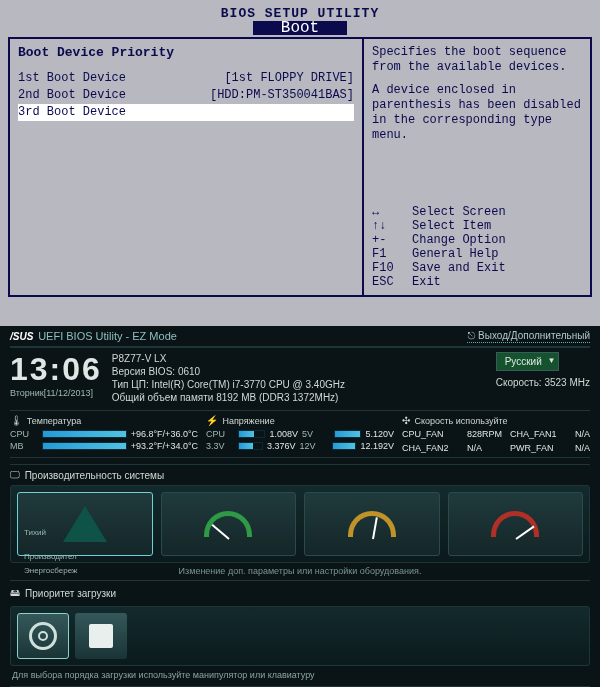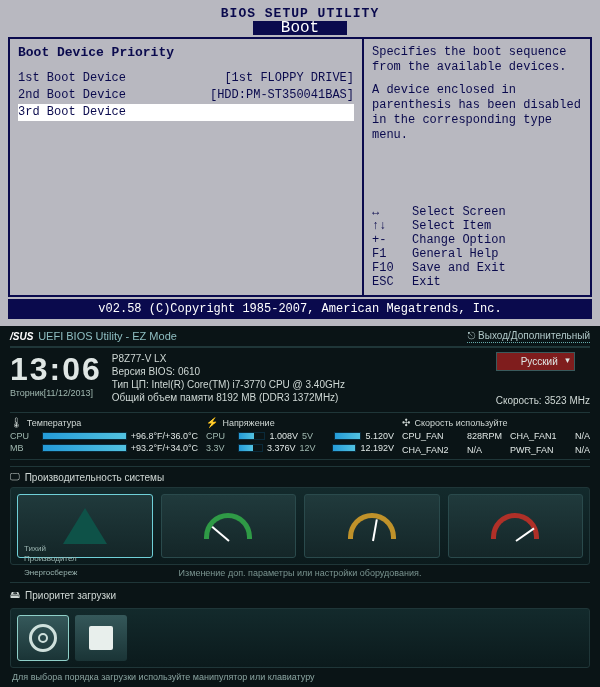--- a/index.html
+++ b/index.html
@@ -28,23 +28,23 @@
   .uefi-top { border-bottom: 2px solid #1f3638; padding-bottom: 4px; }
   .uefi-logo { font-style: italic; font-weight: bold; color: #fff; font-size: 10px; }
   .uefi-subtitle { color: #8fbfc2; font-size: 11px; margin-left: 2px; }
   .uefi-link { float: right; color: #b0c8c8; font-size: 10px; border-bottom: 1px dotted #6aa; cursor: pointer; }
 
   .uefi-row1 { display: flex; gap: 10px; padding: 4px 0 6px 0; }
   .uefi-clock { font-size: 32px; font-weight: bold; letter-spacing: 2px; line-height: 34px; }
   .uefi-date { font-size: 9px; color: #a0b8b0; margin-top: 2px; }
   .uefi-sys { flex: 1; font-size: 10px; line-height: 13px; color: #cfd8d5; }
   .uefi-lang { margin-left: auto; }
-  .uefi-lang-box { border: 1px solid #3a5a5c; padding: 3px 16px 3px 24px; background: #7f1d1d; position: relative; display: inline-block; }
+  .uefi-lang-box { border: 1px solid #3a5a5c; padding: 3px 16px 3px 8px; background: #14532d; position: relative; display: inline-block; }
   .uefi-lang-box::after { content: "▾"; position: absolute; right: 4px; top: 2px; font-size: 9px; }
-  .uefi-speed { font-size: 10px; color: #cfd8d5; margin-top: 24px; text-align: center; }
+  .uefi-speed { font-size: 10px; color: #cfd8d5; margin-top: 6px; text-align: center; }
 
   .uefi-sensors { display: flex; gap: 8px; border-top: 1px solid #1f3638; border-bottom: 1px solid #1f3638; padding: 4px 0; }
   .sensor-col { flex: 1; }
   .sensor-title { font-size: 9px; color: #d0d8d5; display: flex; align-items: center; gap: 4px; margin-bottom: 3px; }
   .sensor-row { display: flex; align-items: center; font-size: 9px; margin: 2px 0; gap: 4px; }
   .sensor-label { width: 28px; color: #a0b8b0; }
   .bar { height: 8px; background: linear-gradient(90deg,#249bd8,#52c2e0); flex: 1; border: 1px solid #0a2a3a; }
   .bar.short { background: linear-gradient(90deg,#249bd8,#52c2e0 60%,#0a1416 60%); }
   .fan-col { flex: 1; font-size: 9px; }
   .fan-grid { display: grid; grid-template-columns: 1fr auto 1fr auto; gap: 4px 8px; }
@@ -54,21 +54,21 @@
   .perf-cards { display: flex; gap: 8px; background: linear-gradient(#132a2c,#0b1a1c); padding: 6px; border: 1px solid #1f3638; border-radius: 3px; }
   .perf-card { flex: 1; background: linear-gradient(#203a3c,#142628); border: 1px solid #2a4a4c; border-radius: 3px; height: 64px; position: relative; display: flex; align-items: center; justify-content: center; }
   .perf-card.active { border-color: #6fd0d8; }
   .triangle { width: 0; height: 0; border-left: 22px solid transparent; border-right: 22px solid transparent; border-bottom: 36px solid #0e5248; }
   .gauge { width: 48px; height: 26px; border-top-left-radius: 48px; border-top-right-radius: 48px; border: 5px solid #1a3a3c; border-bottom: none; position: relative; }
   .gauge.green { border-color: #2f9a46; }
   .gauge.amber { border-color: #c0922a; }
   .gauge.red { border-color: #b03028; }
   .needle { position: absolute; width: 2px; height: 22px; background: #fff; left: 50%; bottom: -2px; transform-origin: bottom center; transform: rotate(-40deg); }
   .perf-left-labels { position: absolute; left: 6px; font-size: 8px; color: #9ab4b0; }
-  .perf-left-labels .t { top: 18px; position: absolute; }
+  .perf-left-labels .t { top: 4px; position: absolute; }
   .perf-left-labels .b { bottom: 4px; position: absolute; }
   .perf-hint { text-align: center; font-size: 9px; color: #7a9490; margin-top: 3px; }
 
   .boot-section { margin-top: 4px; border-top: 1px solid #1f3638; padding-top: 4px; }
   .boot-devices { display: flex; gap: 6px; background: linear-gradient(#132a2c,#0b1a1c); padding: 6px; border: 1px solid #1f3638; border-radius: 3px; }
   .boot-dev { width: 52px; height: 46px; background: linear-gradient(#35585a,#1a3436); border-radius: 3px; display: flex; align-items: center; justify-content: center; }
   .boot-dev.active { border: 1px solid #8fcfc8; }
   .disc-icon { width: 28px; height: 28px; border-radius: 50%; border: 3px solid #cfe0dc; position: relative; }
   .disc-icon::after { content: ""; position: absolute; width: 6px; height: 6px; border-radius: 50%; border: 2px solid #cfe0dc; top: 50%; left: 50%; transform: translate(-50%,-50%); }
   .blank-icon { width: 24px; height: 24px; background: #e8efec; border-radius: 2px; }
@@ -127,21 +127,20 @@
             <span class="k">F10</span>
             <span>Save and Exit</span>
           </div>
         <div class="ami-key-row">
             <span class="k">ESC</span>
             <span>Exit</span>
           </div>
       </div>
     </div>
   </div>
-  <div class="ami-footer">v02.58 (C)Copyright 1985-2007, American Megatrends, Inc.</div>
 </div>
 
 <div class="uefi">
   <div class="uefi-top">
     <span class="uefi-logo">/SUS</span>
     <span class="uefi-subtitle">UEFI BIOS Utility - EZ Mode</span>
     <span class="uefi-link">
       <span class="tiny-icon">⎋</span>
       <span>Выход/Дополнительный</span>
     </span>

